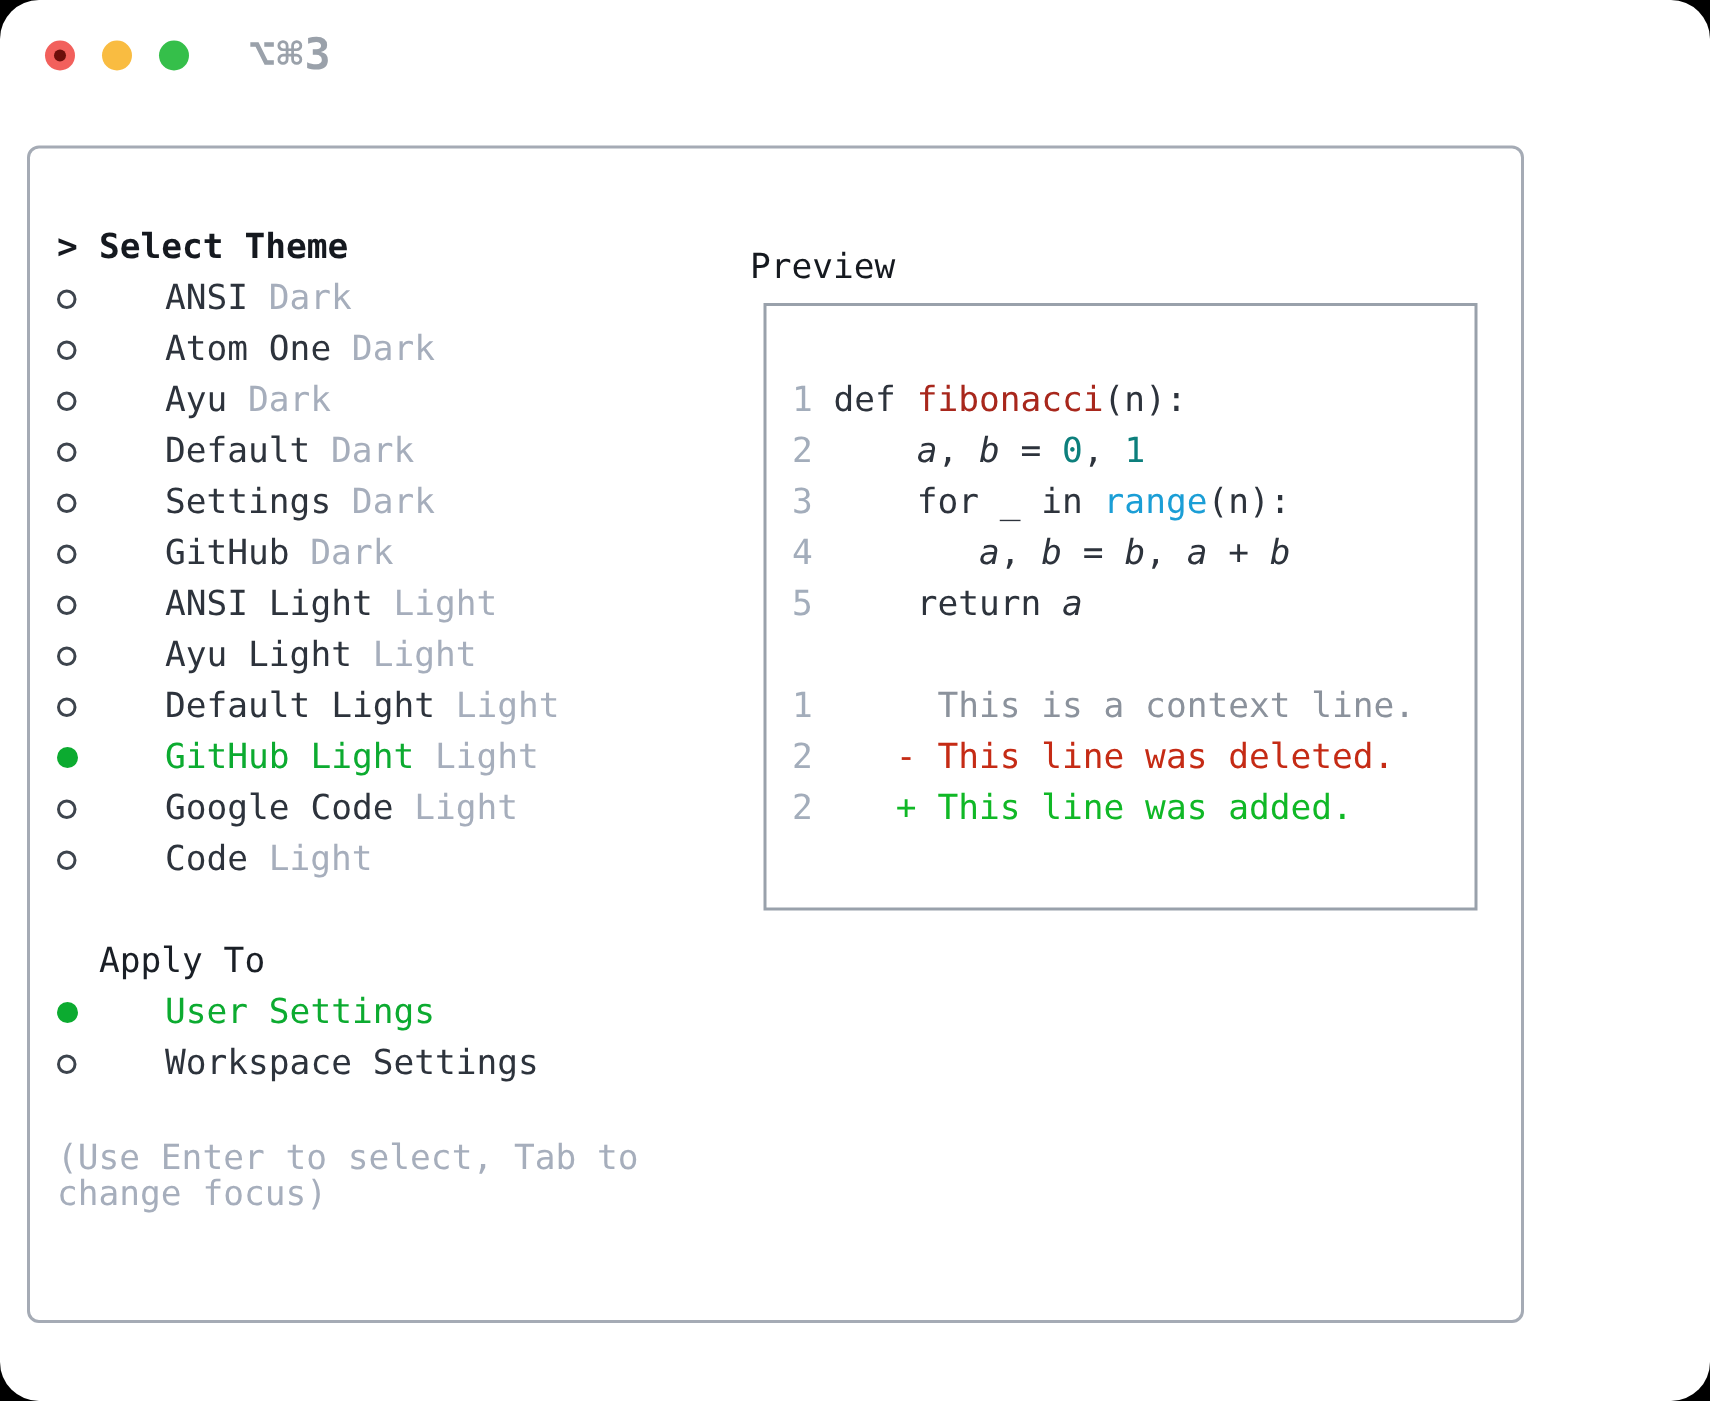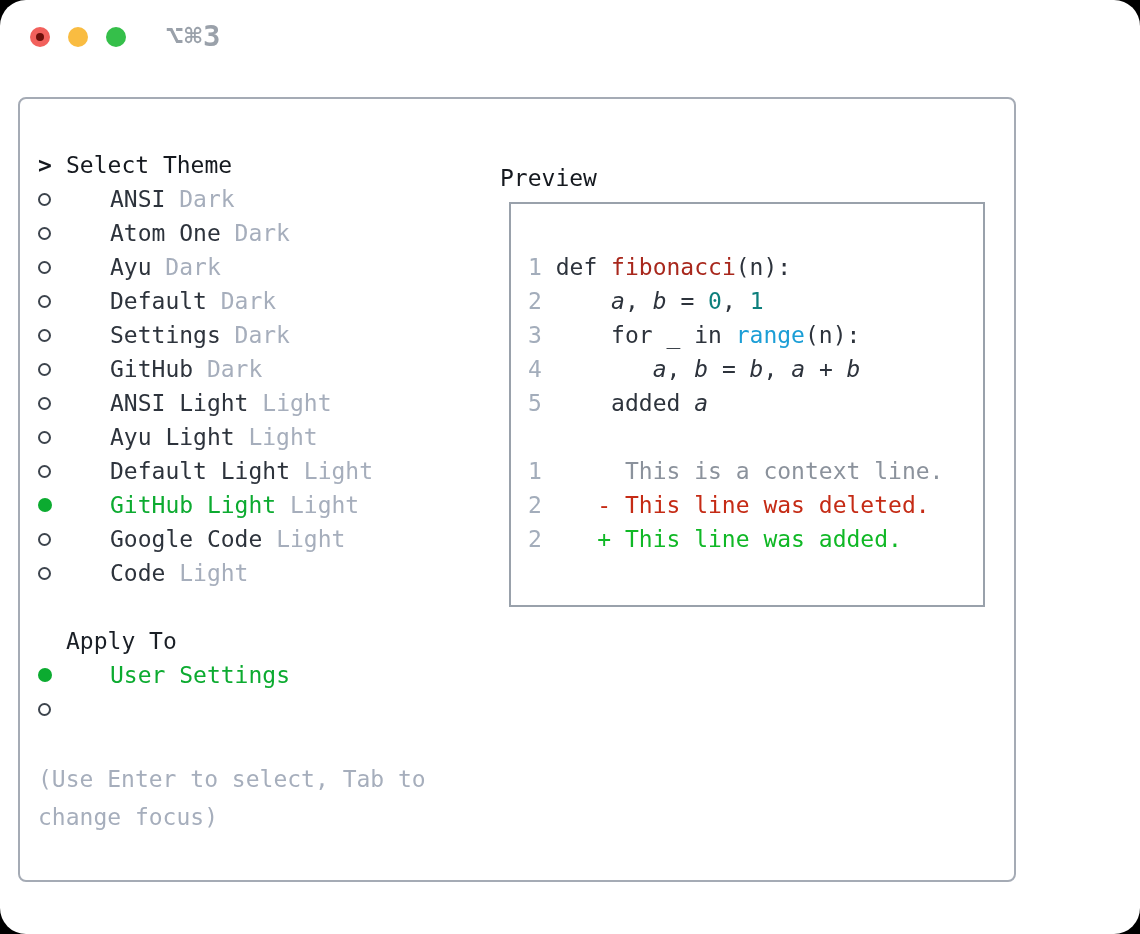--- a/index.html
+++ b/index.html
@@ -33,27 +33,27 @@
     box-sizing:border-box;border:2px solid var(--panel-border);border-radius:8px;
     background:#fff;
   }
   .left-col{position:absolute;left:18px;top:49px;}
   .row{height:34px;display:flex;align-items:center;font-size:23px;}
   .spacer{height:34px;}
   .marker{width:28px;display:flex;align-items:center;flex:none;}
   .cursor{font-weight:bold;color:var(--header-ink);}
   .dot-hollow{width:9px;height:9px;border:2px solid #3d444d;border-radius:50%;}
   .dot-filled{width:14px;height:14px;background:var(--selected-green);border-radius:50%;}
-  .header{font-weight:normal;color:var(--header-ink);}
+  .header{font-weight:bold;color:var(--header-ink);}
   .subheader{color:#1a1f26;}
   .name{color:var(--ink);white-space:pre;margin-left:44px;}
   .name.selected{color:var(--selected-green);}
   .variant{color:var(--muted-gray);margin-left:13.8px;white-space:pre;}
   .hint{
-    width:440px;margin-top:0;font-size:23px;line-height:38px;
+    width:440px;margin-top:0;font-size:23px;line-height:24px;
     color:var(--muted-gray);
   }
   
   .preview-title{
     position:absolute;left:480px;top:62px;height:34px;display:flex;align-items:center;
     font-size:23px;font-weight:normal;color:var(--header-ink);
   }
   .preview-box{
     position:absolute;left:489px;top:103px;width:476px;height:405px;
     box-sizing:border-box;border:2px solid #99a1ab;background:#fff;
@@ -190,37 +190,38 @@
           <div class="row">
             <span class="marker">
               <span class="dot-filled"></span>
             </span>
             <span class="name selected">User Settings</span>
           </div>
           <div class="row">
             <span class="marker">
               <span class="dot-hollow"></span>
             </span>
+            <span class="name">Workspace Settings</span>
           </div>
         </div>
 
       <div class="spacer"></div>
 
       <div class="hint">(Use Enter to select, Tab to change focus)</div>
     </div>
 
     <div class="preview-title">Preview</div>
 
     <div class="preview-box">
       <div class="code" id="preview-code">
           <div class="crow"><span class="tok-ln">1</span><span class="tok-code"> def </span><span class="tok-fn">fibonacci</span><span class="tok-code">(n):</span></div>
           <div class="crow"><span class="tok-ln">2</span><span class="tok-code">     </span><span class="tok-var">a</span><span class="tok-code">, </span><span class="tok-var">b</span><span class="tok-code"> = </span><span class="tok-num">0</span><span class="tok-code">, </span><span class="tok-num">1</span></div>
           <div class="crow"><span class="tok-ln">3</span><span class="tok-code">     for _ in </span><span class="tok-call">range</span><span class="tok-code">(n):</span></div>
           <div class="crow"><span class="tok-ln">4</span><span class="tok-code">        </span><span class="tok-var">a</span><span class="tok-code">, </span><span class="tok-var">b</span><span class="tok-code"> = </span><span class="tok-var">b</span><span class="tok-code">, </span><span class="tok-var">a</span><span class="tok-code"> + </span><span class="tok-var">b</span></div>
-          <div class="crow"><span class="tok-ln">5</span><span class="tok-code">     added </span><span class="tok-var">a</span></div>
+          <div class="crow"><span class="tok-ln">5</span><span class="tok-code">     return </span><span class="tok-var">a</span></div>
           <div class="crow"></div>
           <div class="crow"><span class="tok-ln">1</span><span class="tok-ctx">      This is a context line.</span></div>
           <div class="crow"><span class="tok-ln">2</span><span class="tok-del">    - This line was deleted.</span></div>
           <div class="crow"><span class="tok-ln">2</span><span class="tok-add">    + This line was added.</span></div>
         </div>
     </div>
 
   </div>
 </div>
 

